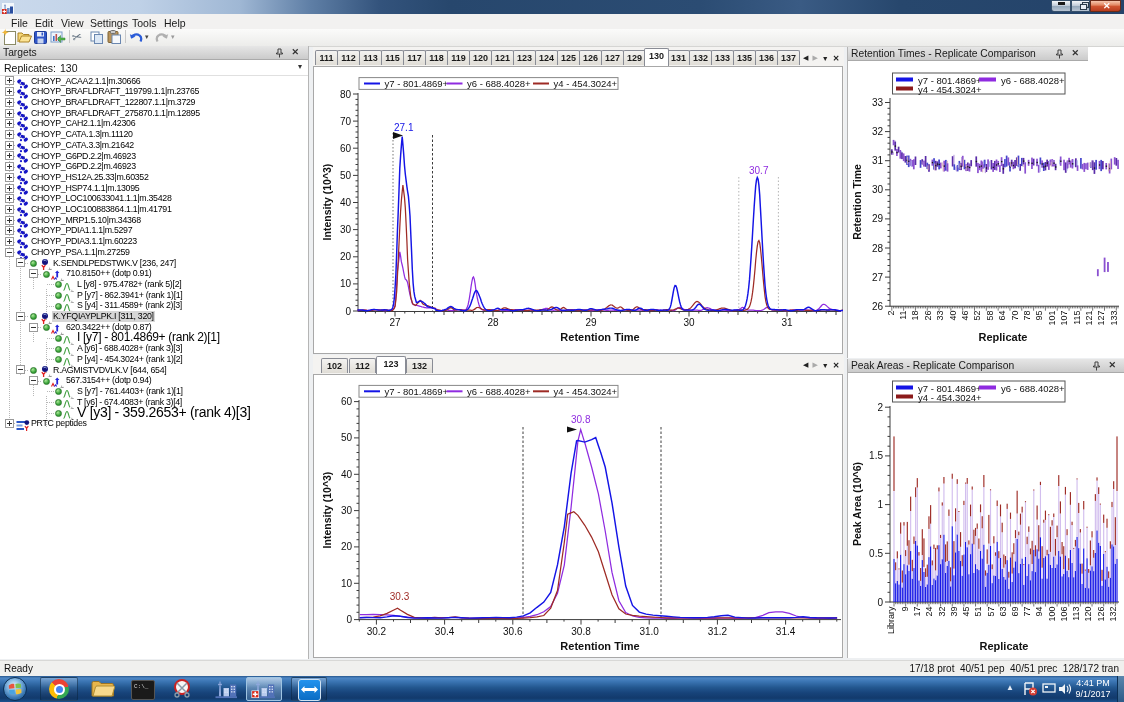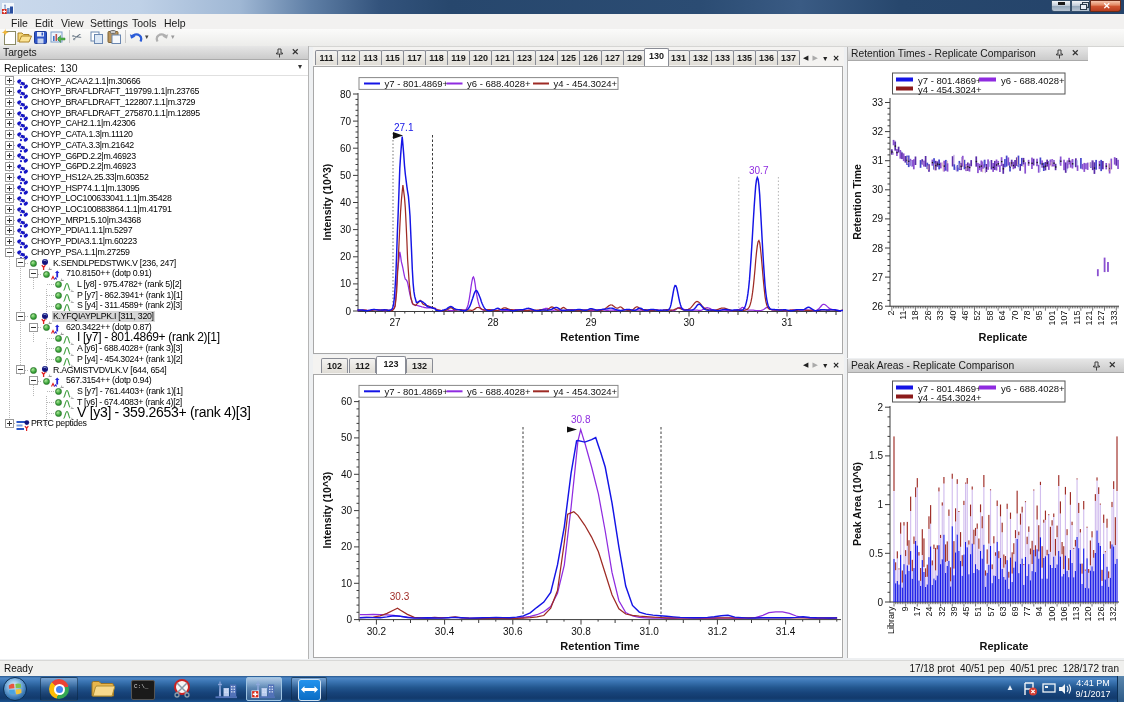--- a/index.html
+++ b/index.html
@@ -495,21 +495,21 @@
             <path d="M8.8,9.9 L8.8,7.8" stroke="#909090" stroke-width="0.7"></path>
           </svg></span>
         <span style="position:absolute;left:76px;top:386px;height:11px;line-height:11px;font-size:8.8px;letter-spacing:-0.3px;color:#000;padding:0 1px;white-space:nowrap">S [y7] - 761.4403+ (rank 1)[1]</span>
         <div style="position:absolute;left:47px;top:402px;width:7px;height:1px;background-image:repeating-linear-gradient(to right,#b8b8b8 0 1px,transparent 1px 2px)"></div>
         <span style="position:absolute;left:55px;top:399px;width:5px;height:5px;border-radius:50%;background:radial-gradient(circle at 35% 30%, #aee89a, #3aa63a 60%, #1e7a1e);border:0.5px solid #2f7d2f"></span>
         <span style="position:absolute;left:63px;top:396px"><svg width="11" height="11" viewBox="0 0 11 11">
             <path d="M0.5,8.5 C2,8.5 2.3,1.5 4,1.5 C5.7,1.5 5.4,7 7,8.2" stroke="#3f9e3f" stroke-width="1.1" fill="none"></path>
             <path d="M6.8,10 L10.6,10 L10.6,9 Z" fill="#909090"></path>
             <path d="M8.8,9.9 L8.8,7.8" stroke="#909090" stroke-width="0.7"></path>
           </svg></span>
-        <span style="position:absolute;left:76px;top:397px;height:11px;line-height:11px;font-size:8.8px;letter-spacing:-0.3px;color:#000;padding:0 1px;white-space:nowrap">T [y6] - 674.4083+ (rank 4)[2]</span>
+        <span style="position:absolute;left:76px;top:397px;height:11px;line-height:11px;font-size:8.8px;letter-spacing:-0.3px;color:#000;padding:0 1px;white-space:nowrap">T [y6] - 674.4083+ (rank 3)[4]</span>
         <div style="position:absolute;left:47px;top:413px;width:7px;height:1px;background-image:repeating-linear-gradient(to right,#b8b8b8 0 1px,transparent 1px 2px)"></div>
         <span style="position:absolute;left:55px;top:410px;width:5px;height:5px;border-radius:50%;background:radial-gradient(circle at 35% 30%, #aee89a, #3aa63a 60%, #1e7a1e);border:0.5px solid #2f7d2f"></span>
         <span style="position:absolute;left:63px;top:407px"><svg width="11" height="11" viewBox="0 0 11 11">
             <path d="M0.5,8.5 C2,8.5 2.3,1.5 4,1.5 C5.7,1.5 5.4,7 7,8.2" stroke="#3f9e3f" stroke-width="1.1" fill="none"></path>
             <path d="M6.8,10 L10.6,10 L10.6,9 Z" fill="#909090"></path>
             <path d="M8.8,9.9 L8.8,7.8" stroke="#909090" stroke-width="0.7"></path>
           </svg></span>
         <span style="position:absolute;left:76px;top:407px;height:11px;line-height:11px;font-size:14px;letter-spacing:-0.3px;color:#000;padding:0 1px;white-space:nowrap">V [y3] - 359.2653+ (rank 4)[3]</span>
         <div style="position:absolute;left:10px;top:423px;width:6px;height:1px;background-image:repeating-linear-gradient(to right,#b8b8b8 0 1px,transparent 1px 2px)"></div>
         <span style="position:absolute;left:5px;top:419px;width:9px;height:9px;background:#fff;border:1px solid #9a9a9a;box-sizing:border-box">

